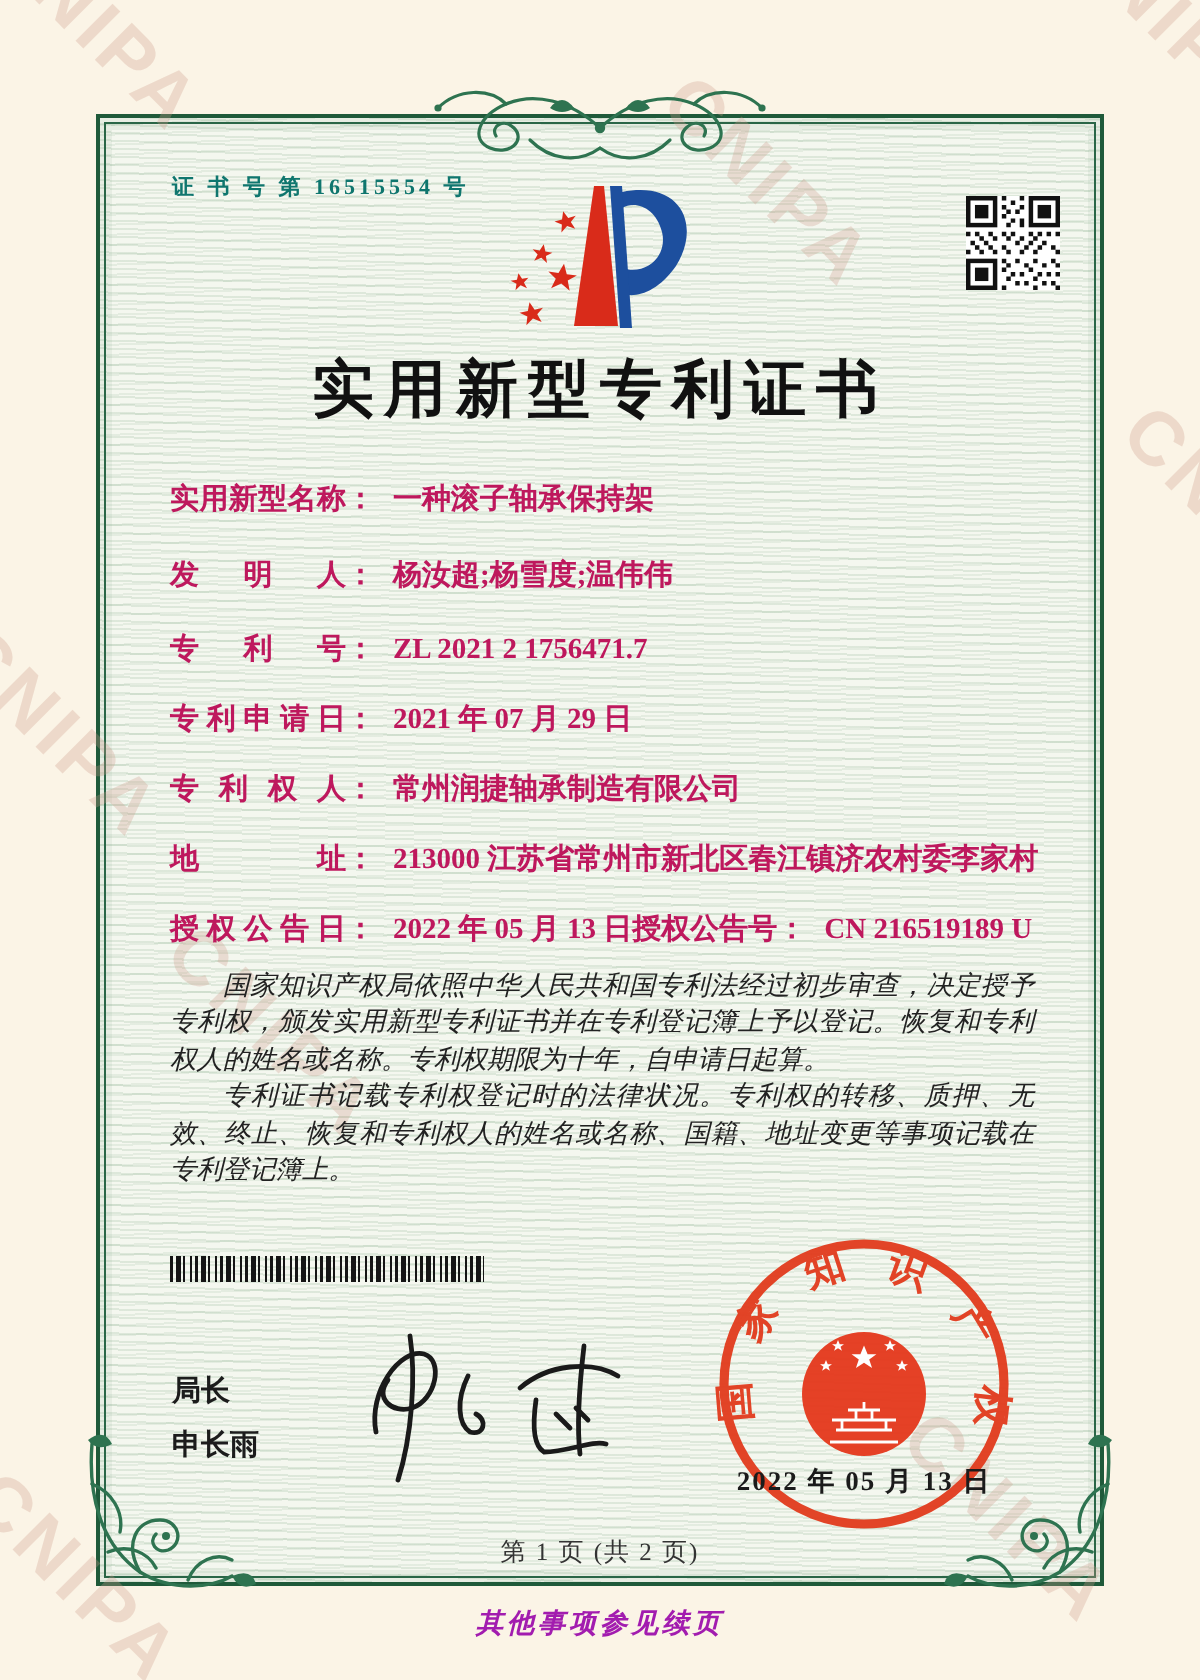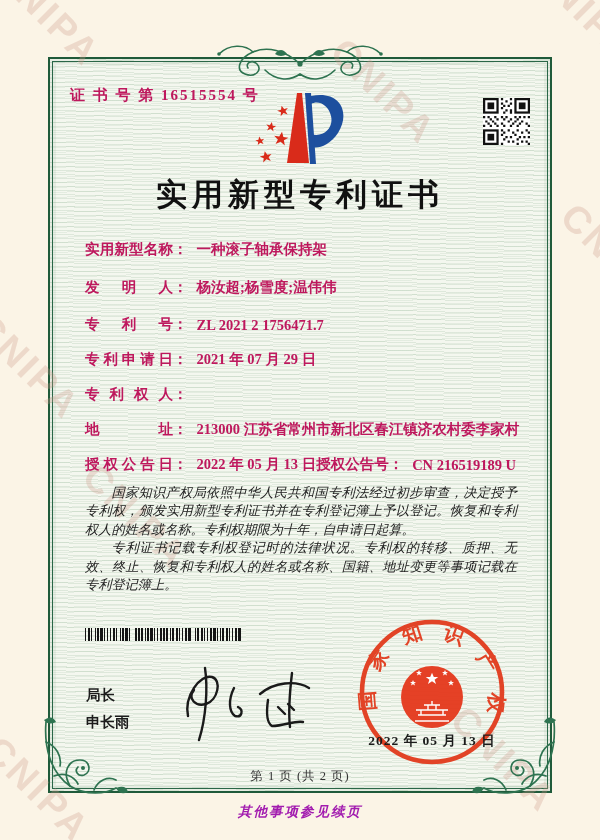--- a/index.html
+++ b/index.html
@@ -28,22 +28,22 @@
       repeating-linear-gradient(-2deg, rgba(130,170,135,.14) 0 1px, transparent 1px 5px);
     box-shadow: inset 0 0 0 6px rgba(120,160,130,0.10);
   }
   .frame::before {
     content:""; position:absolute; inset:2px;
     border:1px solid #2a6647; pointer-events:none;
   }
   .ornament { position:absolute; z-index:4; pointer-events:none; }
   
   .cert-no {
-    position:absolute; left:70px; top:86px; z-index:5;
-    font-size:15px; font-weight:600; letter-spacing:2px; color:#be185d;
+    position:absolute; left:86px; top:86px; z-index:5;
+    font-size:11px; font-weight:600; letter-spacing:2px; color:#0f766e;
   }
   .logo { position:absolute; left:252px; top:90px; z-index:5; }
   .qr   { position:absolute; left:483px; top:98px; z-index:5; }
   .title {
     position:absolute; left:0; right:0; top:174px; z-index:5;
     text-align:center; font-size:31px; font-weight:700;
     letter-spacing:5px; color:#111;
   }
   .row {
     position:absolute; left:85px; z-index:5; display:flex; align-items:flex-end;
@@ -210,20 +210,21 @@
   <span>ZL 2021 2 1756471.7</span>
 </div>
 <div class="row r4">
   <span class="lbl">专利申请日</span>
     <span class="colon">：</span>
   <span>2021 年 07 月 29 日</span>
 </div>
 <div class="row r5">
   <span class="lbl">专利权人</span>
     <span class="colon">：</span>
+  <span>常州润捷轴承制造有限公司</span>
 </div>
 <div class="row r6">
   <span class="lbl">地址</span>
     <span class="colon">：</span>
   <span>213000 江苏省常州市新北区春江镇济农村委李家村</span>
 </div>
 <div class="row r7">
   <span class="lbl">授权公告日</span>
     <span class="colon">：</span>
   <span>2022 年 05 月 13 日</span>

